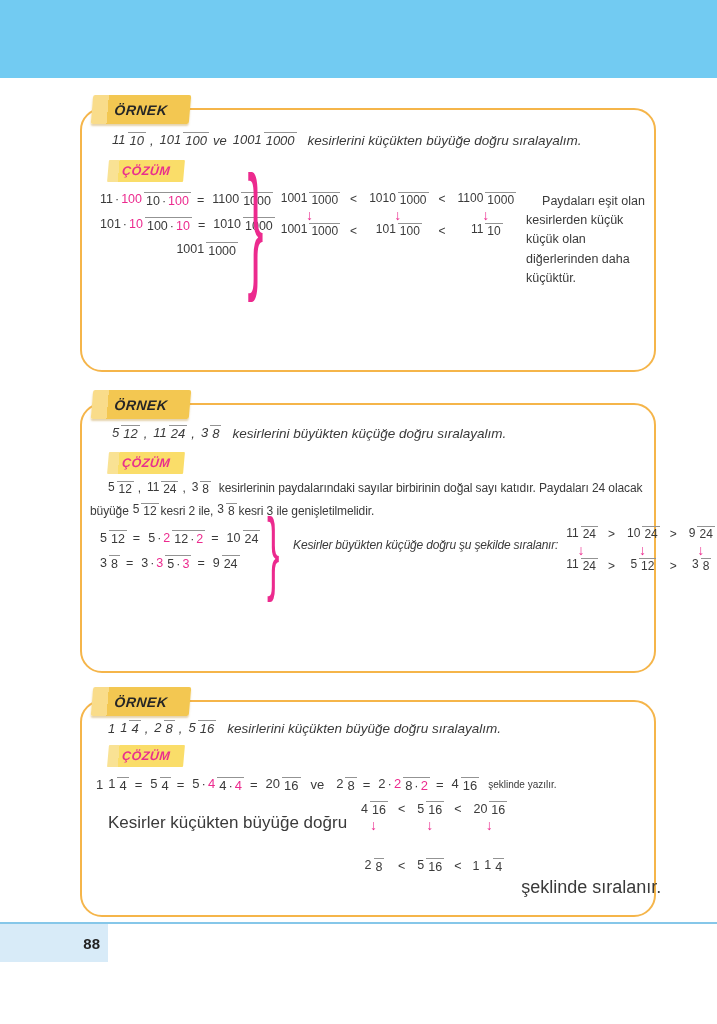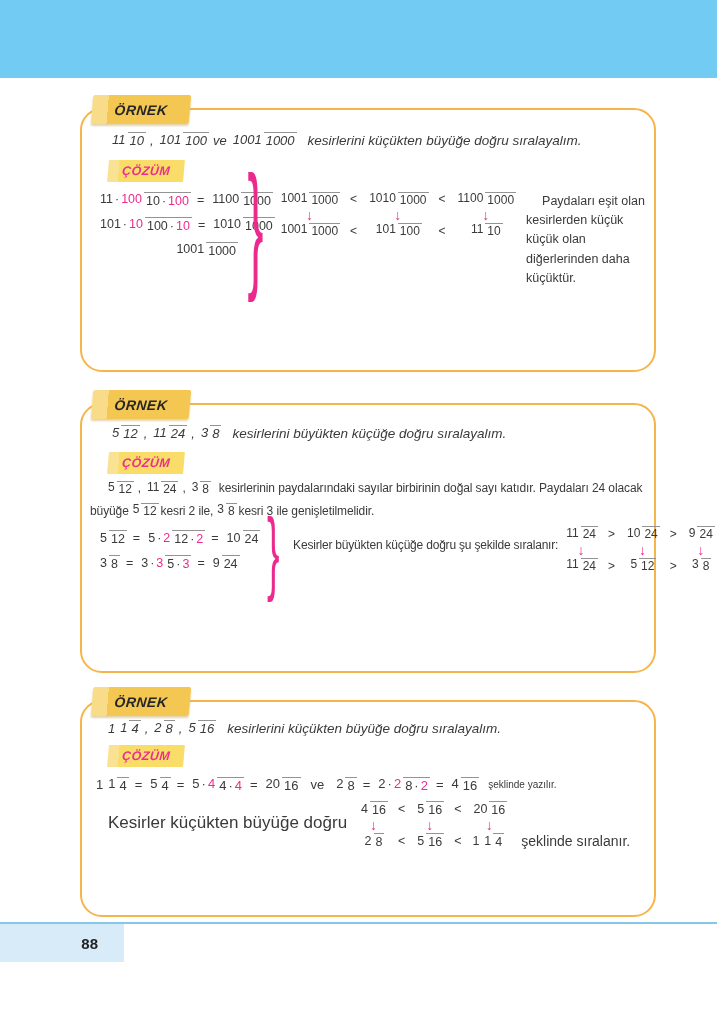--- a/index.html
+++ b/index.html
@@ -43,44 +43,44 @@
 
   .work{display:flex;align-items:flex-start;margin:10px 0 0 14px;font-size:12.5px;}
   .wcol{display:flex;flex-direction:column;gap:9px;}
   .wrow{display:flex;align-items:center;}
   .wrow-end{justify-content:flex-end;padding-right:2px;}
 
   .cmp5{display:grid;grid-template-columns:repeat(5,auto);justify-items:center;align-items:center;
         column-gap:4px;row-gap:1px;margin-left:8px;font-size:12px;}
   .cmp6{display:grid;grid-template-columns:repeat(6,auto);justify-items:center;align-items:center;
         column-gap:4px;row-gap:1px;font-size:12.5px;}
-  .tailcell{justify-self:start;margin-left:8px;font-size:14px;white-space:nowrap;}
+  .tailcell{justify-self:start;margin-left:8px;font-size:18px;white-space:nowrap;margin-top:44px;}
 
   .note{width:234px;margin-left:8px;font-size:12.5px;line-height:1.55;text-indent:16px;}
 
   .para{font-size:12px;letter-spacing:-.1px;}
   .para-line{display:flex;align-items:center;white-space:nowrap;margin-top:7px;}
   .pl1{margin-left:22px;}
   .pl2{margin-left:8px;}
   .para .fr{font-size:12px;}
   .ptxt{margin-left:6px;}
 
   .work2{display:flex;align-items:flex-start;margin:8px 0 0 14px;font-size:12.5px;}
-  .ordtext{margin:12px 0 0 8px;font-size:12px;letter-spacing:-.2px;white-space:nowrap;}
+  .ordtext{margin:12px 0 0 8px;font-size:12px;letter-spacing:-.2px;white-space:nowrap;font-style:italic;}
 
   .line1{display:flex;align-items:center;margin:10px 0 0 14px;font-size:13px;white-space:nowrap;}
   .line1 .txt{margin-left:7px;font-size:10px;}
   .vesep{margin:0 8px;}
 
   .cmparea{display:flex;align-items:flex-start;margin:8px 0 0 26px;}
   .cmparea .lbl{margin-top:12px;font-size:17px;white-space:nowrap;margin-right:10px;}
 
   .footline{position:absolute;top:922px;left:0;width:717px;height:2px;background:#86c7e9;}
-  .pagenum-box{position:absolute;top:924px;left:0;width:124px;height:38px;background:#d8ebf8;
-    display:flex;align-items:center;justify-content:flex-end;padding-right:26px;box-sizing:border-box;
+  .pagenum-box{position:absolute;top:924px;left:0;width:108px;height:38px;background:#d8ebf8;
+    display:flex;align-items:center;justify-content:flex-end;padding-right:8px;box-sizing:border-box;
     font-weight:bold;font-size:15px;color:#222;}
 </style>
 </head>
 <body>
 
 <div class="page">
 
   <div class="topbar"></div>
 
   <div class="exbox" id="box1">

